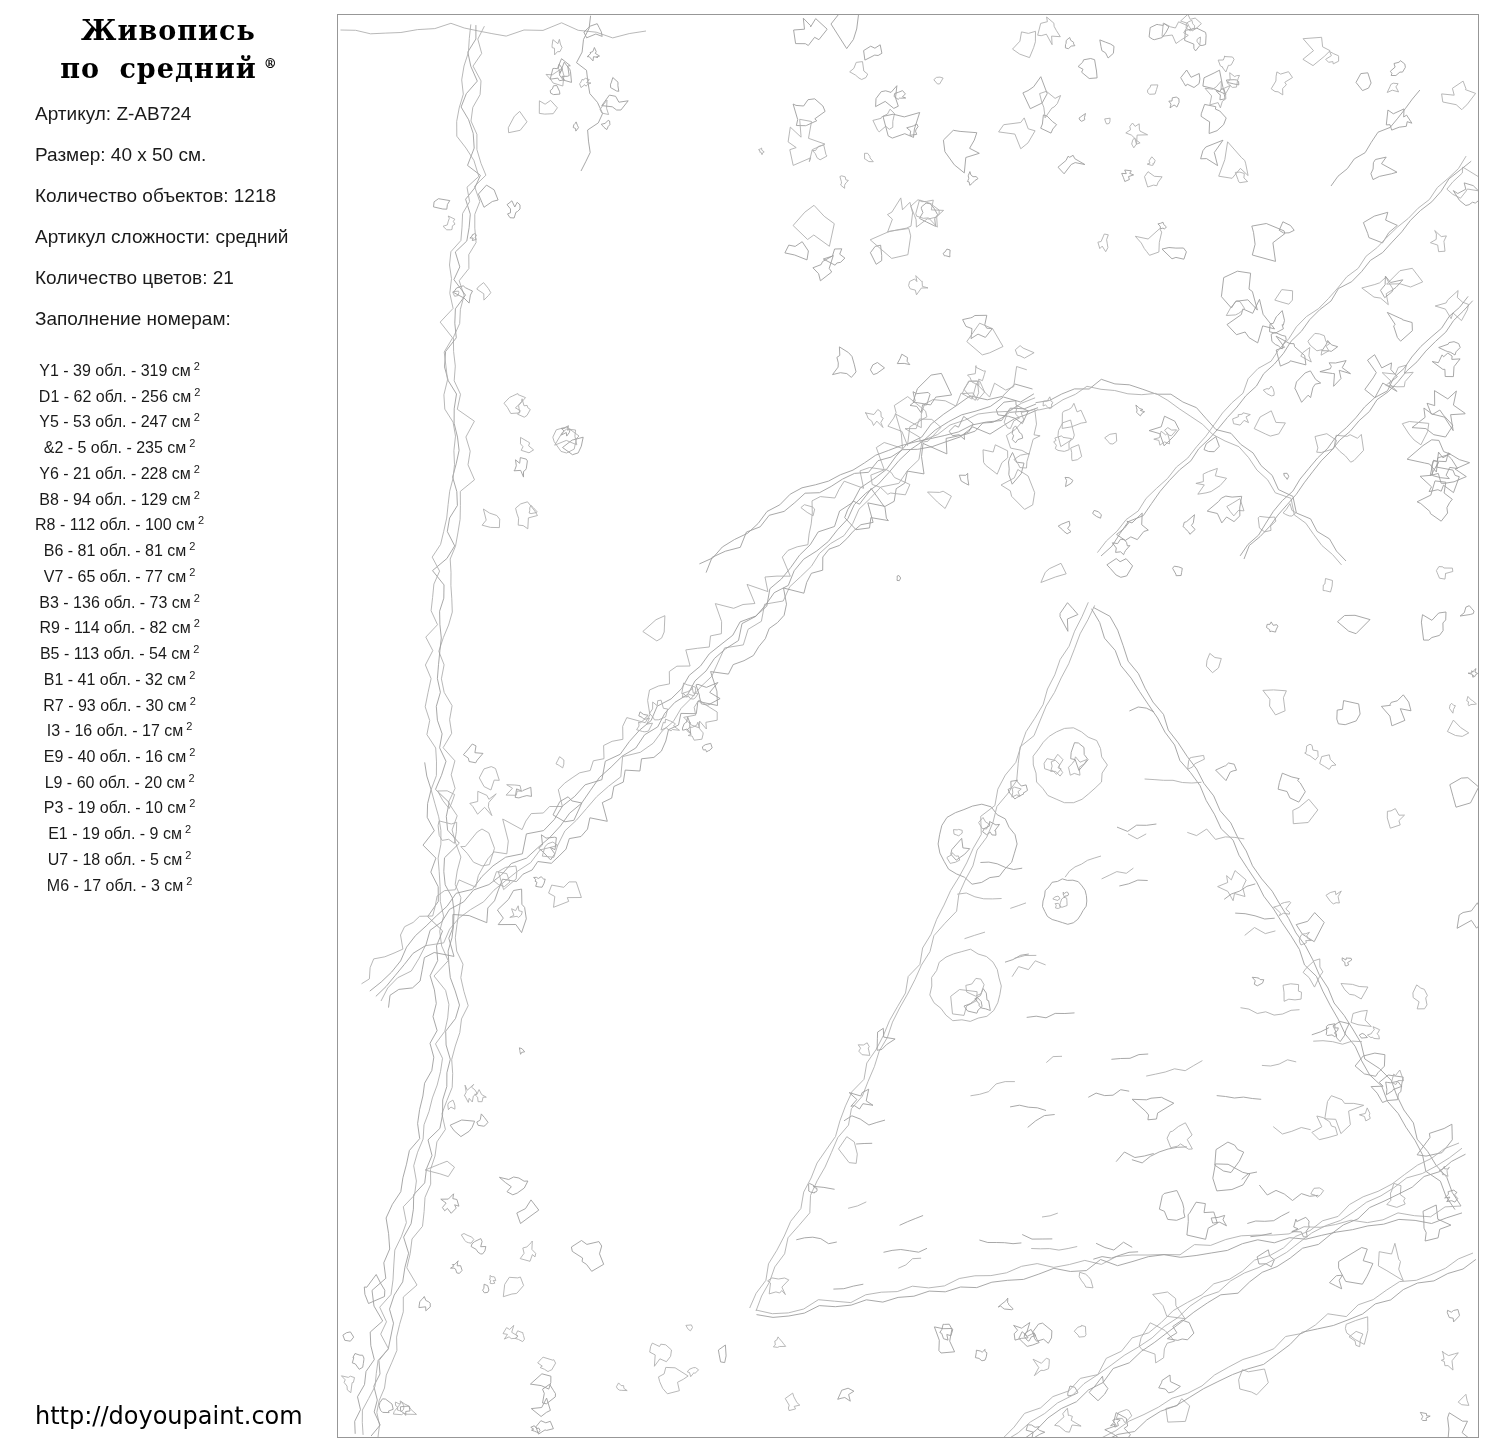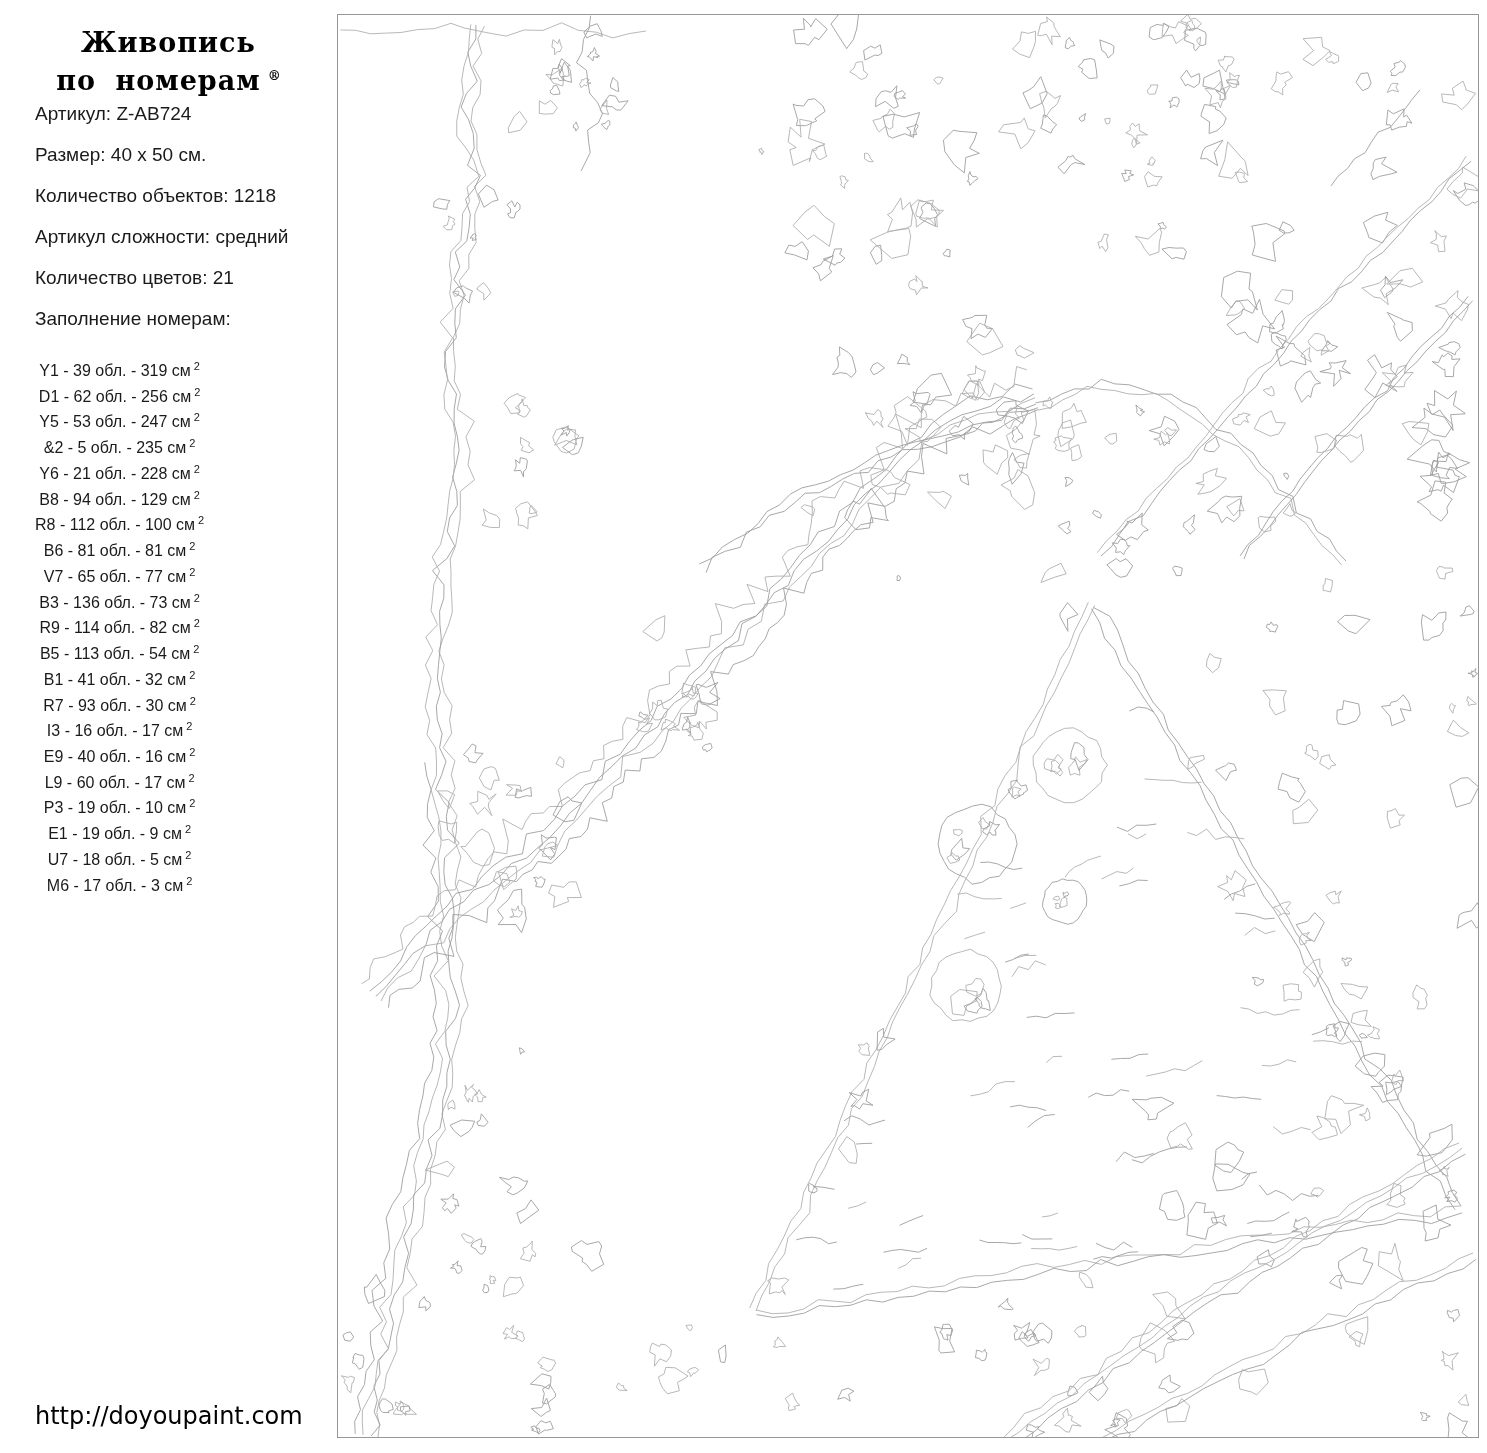--- a/index.html
+++ b/index.html
@@ -1,40 +1,40 @@
 <!DOCTYPE html>
 <html><head>
 <meta charset="utf-8">
 <style>
   html,body{margin:0;padding:0;background:#ffffff;}
   body{width:1487px;height:1453px;position:relative;font-family:"Liberation Sans",sans-serif;color:#1a1a1a;overflow:hidden;}
   .page{position:absolute;inset:0;}
   .info-panel{position:absolute;left:0;top:0;width:337px;height:1453px;}
-  .brand{padding-top:26px;width:337px;text-align:center;font-family:"DejaVu Serif",serif;font-weight:bold;font-size:27px;line-height:33px;letter-spacing:1px;color:#000;}
+  .brand{padding-top:14px;width:337px;text-align:center;font-family:"DejaVu Serif",serif;font-weight:bold;font-size:27px;line-height:33px;letter-spacing:1px;color:#000;}
   .brand .brand-line2{word-spacing:9px;}
   .brand .reg{font-size:13px;vertical-align:10px;margin-left:7px;letter-spacing:0;}
   .details{position:absolute;top:103px;left:35px;font-size:19px;}
   .d-line{line-height:22px;margin-bottom:19px;white-space:nowrap;}
   .color-list{position:absolute;top:356px;left:35px;font-size:16px;line-height:21.4px;text-align:center;}
   .cl-row{white-space:nowrap;}
   .cl-sup{font-size:11px;margin-left:3px;}
   .footer-url{position:absolute;top:1402px;left:35px;font-size:24px;font-family:"DejaVu Sans",sans-serif;color:#000;}
   .canvas{position:absolute;left:337px;top:14px;width:1142px;height:1424px;border:1px solid #979797;box-sizing:border-box;background:#fff;}
   .canvas svg{display:block;}
 </style>
 </head>
 <body>
 
 <div class="page">
 
   <aside class="info-panel">
     <div class="brand">
       <div class="brand-line1">Живопись</div>
       <div>
-        <span class="brand-line2">по номерам</span><span class="reg">®</span>
+        <span class="brand-line2">по средний</span><span class="reg">®</span>
       </div>
     </div>
 
     <div class="details">
       <div class="d-line">Артикул: Z-AB724</div>
       <div class="d-line">Размер: 40 х 50 см.</div>
       <div class="d-line">Количество объектов: 1218</div>
       <div class="d-line">Артикул сложности: средний</div>
       <div class="d-line">Количество цветов: 21</div>
       <div class="d-line">Заполнение номерам:</div>
@@ -83,21 +83,21 @@
         <div class="cl-row">
     <span class="cl-text">R7 - 93 обл. - 30 см</span><sup class="cl-sup">2</sup>
   </div>
         <div class="cl-row">
     <span class="cl-text">I3 - 16 обл. - 17 см</span><sup class="cl-sup">2</sup>
   </div>
         <div class="cl-row">
     <span class="cl-text">E9 - 40 обл. - 16 см</span><sup class="cl-sup">2</sup>
   </div>
         <div class="cl-row">
-    <span class="cl-text">L9 - 60 обл. - 17 см</span><sup class="cl-sup">2</sup>
+    <span class="cl-text">L9 - 60 обл. - 20 см</span><sup class="cl-sup">2</sup>
   </div>
         <div class="cl-row">
     <span class="cl-text">P3 - 19 обл. - 10 см</span><sup class="cl-sup">2</sup>
   </div>
         <div class="cl-row">
     <span class="cl-text">E1 - 19 обл. - 9 см</span><sup class="cl-sup">2</sup>
   </div>
         <div class="cl-row">
     <span class="cl-text">U7 - 18 обл. - 5 см</span><sup class="cl-sup">2</sup>
   </div>

